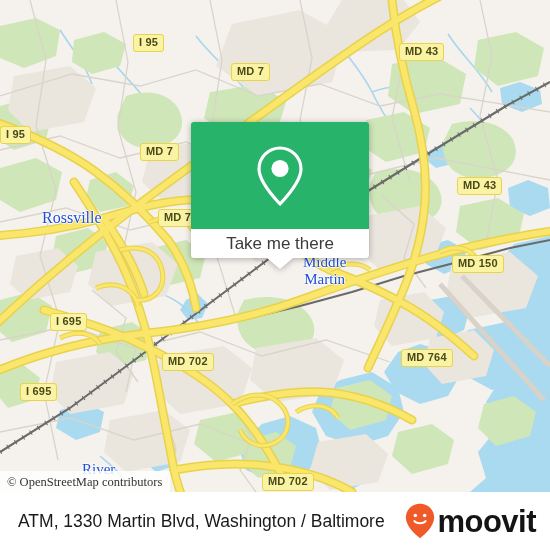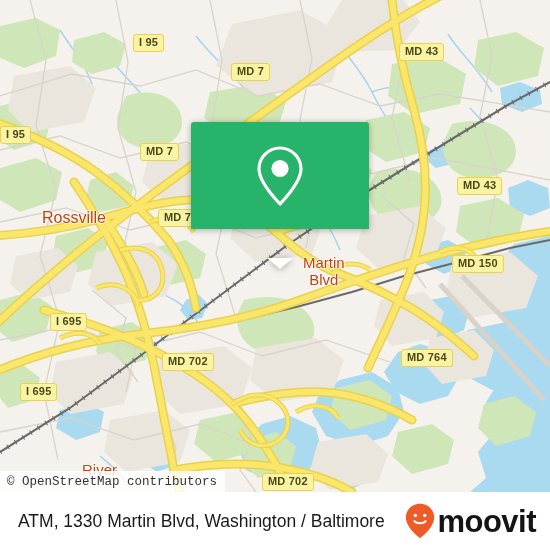--- a/index.html
+++ b/index.html
@@ -49,25 +49,25 @@
     line-height: 13px;
     padding: 1px 5px 2px 5px;
     white-space: nowrap;
     letter-spacing: 0.2px;
     font-family: "Liberation Sans", sans-serif;
   }
 
   
   .place-label {
     position: absolute;
-    color: #c2410c;
+    color: #1d4ed8;
     font-size: 15px;
     line-height: 17px;
     white-space: nowrap;
-    font-family: Liberation Sans, sans-serif;
+    font-family: Liberation Serif, serif;
     text-shadow:
        1px 0 0 rgba(255,255,255,.85), -1px 0 0 rgba(255,255,255,.85),
        0 1px 0 rgba(255,255,255,.85), 0 -1px 0 rgba(255,255,255,.85);
   }
   .place-label.center { text-align: center; }
 
   
   #popup {
     position: absolute;
     left: 191px;
@@ -117,21 +117,21 @@
     background: rgba(255,255,255,.82);
     display: flex;
     align-items: center;
     padding: 0 8px 0 7px;
   }
   #attribution-text {
     color: #333333;
     font-size: 12.5px;
     line-height: 14px;
     white-space: nowrap;
-    font-family: Liberation Mono, monospace;
+    font-family: Liberation Serif, serif;
   }
 
   
   #footer {
     position: absolute;
     left: 0;
     top: 492px;
     width: 550px;
     height: 58px;
     background: #ffffff;
@@ -386,35 +386,38 @@
         <div class="shield" style="left: 401px; top: 349px;">MD 764</div>
         <div class="shield" style="left: 20px; top: 383px;">I 695</div>
         <div class="shield" style="left: 262px; top: 473px;">MD 702</div>
       </div>
 
     <div id="place-labels">
         <div class="place-label center" style="left: 42px; top: 209px; font-size: 16px;">
           <div>Rossville</div>
         </div>
         <div class="place-label center" style="left: 303px; top: 254px; font-size: 15px;">
+          <div>Middle</div>
           <div>Martin</div>
-          <div>Blvd</div>
         </div>
         <div class="place-label center" style="left: 82px; top: 461px; font-size: 15px;">
           <div>River</div>
         </div>
       </div>
 
     <div id="popup">
       <div id="popup-body" style="background: rgb(39, 180, 106);">
         <svg width="56" height="62" viewBox="0 0 56 62">
           <path d="M28 3 C16.4 3 7 12.4 7 24 C7 37 22 52.5 28 59
                    C34 52.5 49 37 49 24 C49 12.4 39.6 3 28 3 Z" fill="none" stroke="#ffffff" stroke-width="3.2" stroke-linejoin="round"></path>
           <circle cx="28" cy="23.5" r="8.6" fill="#ffffff"></circle>
         </svg>
+      </div>
+      <div id="popup-footer">
+        <span id="popup-footer-label">Take me there</span>
       </div>
       <div id="popup-tail"></div>
     </div>
 
     <div id="attribution">
       <span id="attribution-text">© OpenStreetMap contributors</span>
     </div>
   </div>
 
   <div id="footer">

